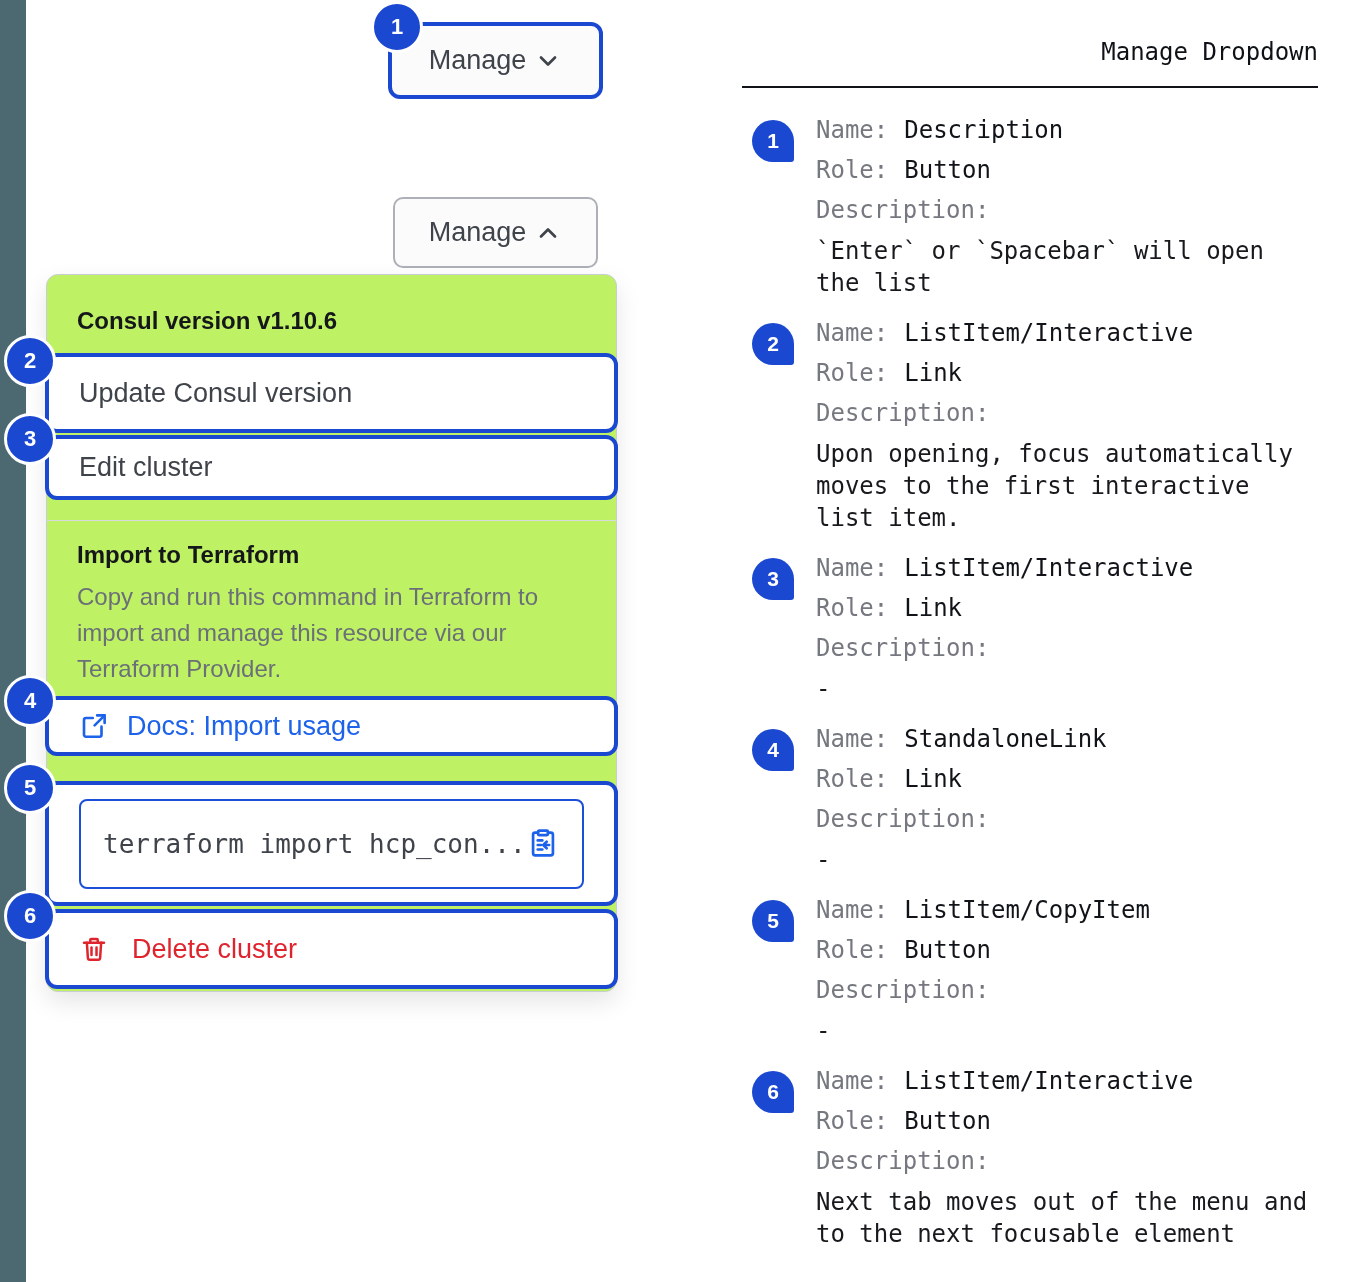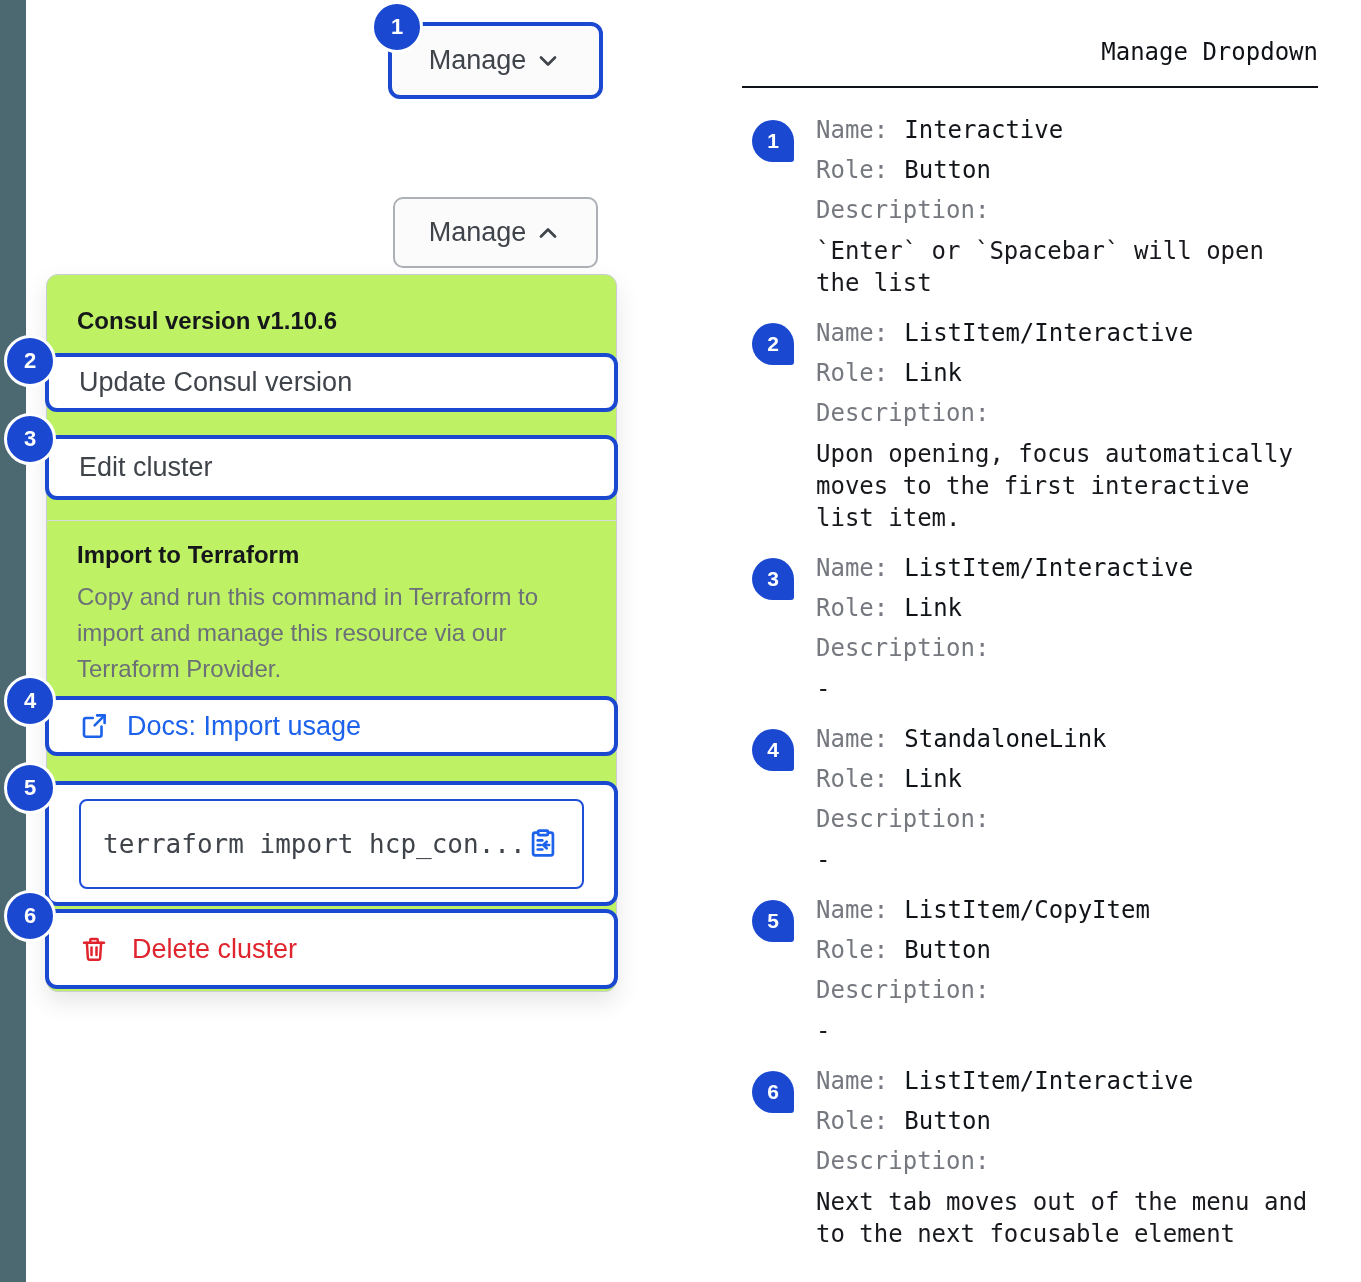--- a/index.html
+++ b/index.html
@@ -88,21 +88,21 @@
   .anno-box{
     position:absolute;left:-2px;right:-2px;
     border:4px solid var(--anno-blue);
     border-radius:12px;
     background:#fff;
     display:flex;align-items:center;
     padding-left:30px;
     cursor:pointer;
     z-index:10;
   }
-  .box-update{top:78px;height:59px;font-size:27px;color:var(--btn-text);}
+  .box-update{top:78px;height:80px;font-size:27px;color:var(--btn-text);}
   .box-edit{top:160px;height:65px;font-size:27px;color:var(--btn-text);}
   .box-docs{top:421px;height:60px;gap:18px;font-size:27px;color:var(--link-blue);font-weight:500;}
   .box-code{top:506px;height:125px;padding:0 30px;}
   .box-delete{top:634px;height:80px;gap:23px;font-size:27px;color:var(--danger-red);font-weight:500;}
   .code-field{
     flex:1;height:90px;
     border:2px solid #1d4ed8;border-radius:8px;background:#fff;
     display:flex;align-items:center;justify-content:space-between;
     padding:0 22px;
     cursor:pointer;
@@ -226,21 +226,21 @@
 <div class="anno-badge badge-6">6</div>
 
 <div class="right-panel">
   <div class="legend-title">Manage Dropdown</div>
   <hr class="legend-rule">
   <div class="entries">
 
     <div class="entry">
       <div class="legend-badge">1</div>
       <div class="entry-text">
-        <div class="row"><span class="lbl">Name:</span><span class="val">Interactive</span></div>
+        <div class="row"><span class="lbl">Name:</span><span class="val">Description</span></div>
         <div class="row"><span class="lbl">Role:</span><span class="val">Button</span></div>
         <div class="row"><span class="lbl">Description:</span></div>
         <div class="desc">`Enter` or `Spacebar` will open the list</div>
       </div>
     </div>
 
     <div class="entry">
       <div class="legend-badge">2</div>
       <div class="entry-text">
         <div class="row"><span class="lbl">Name:</span><span class="val">ListItem/Interactive</span></div>

